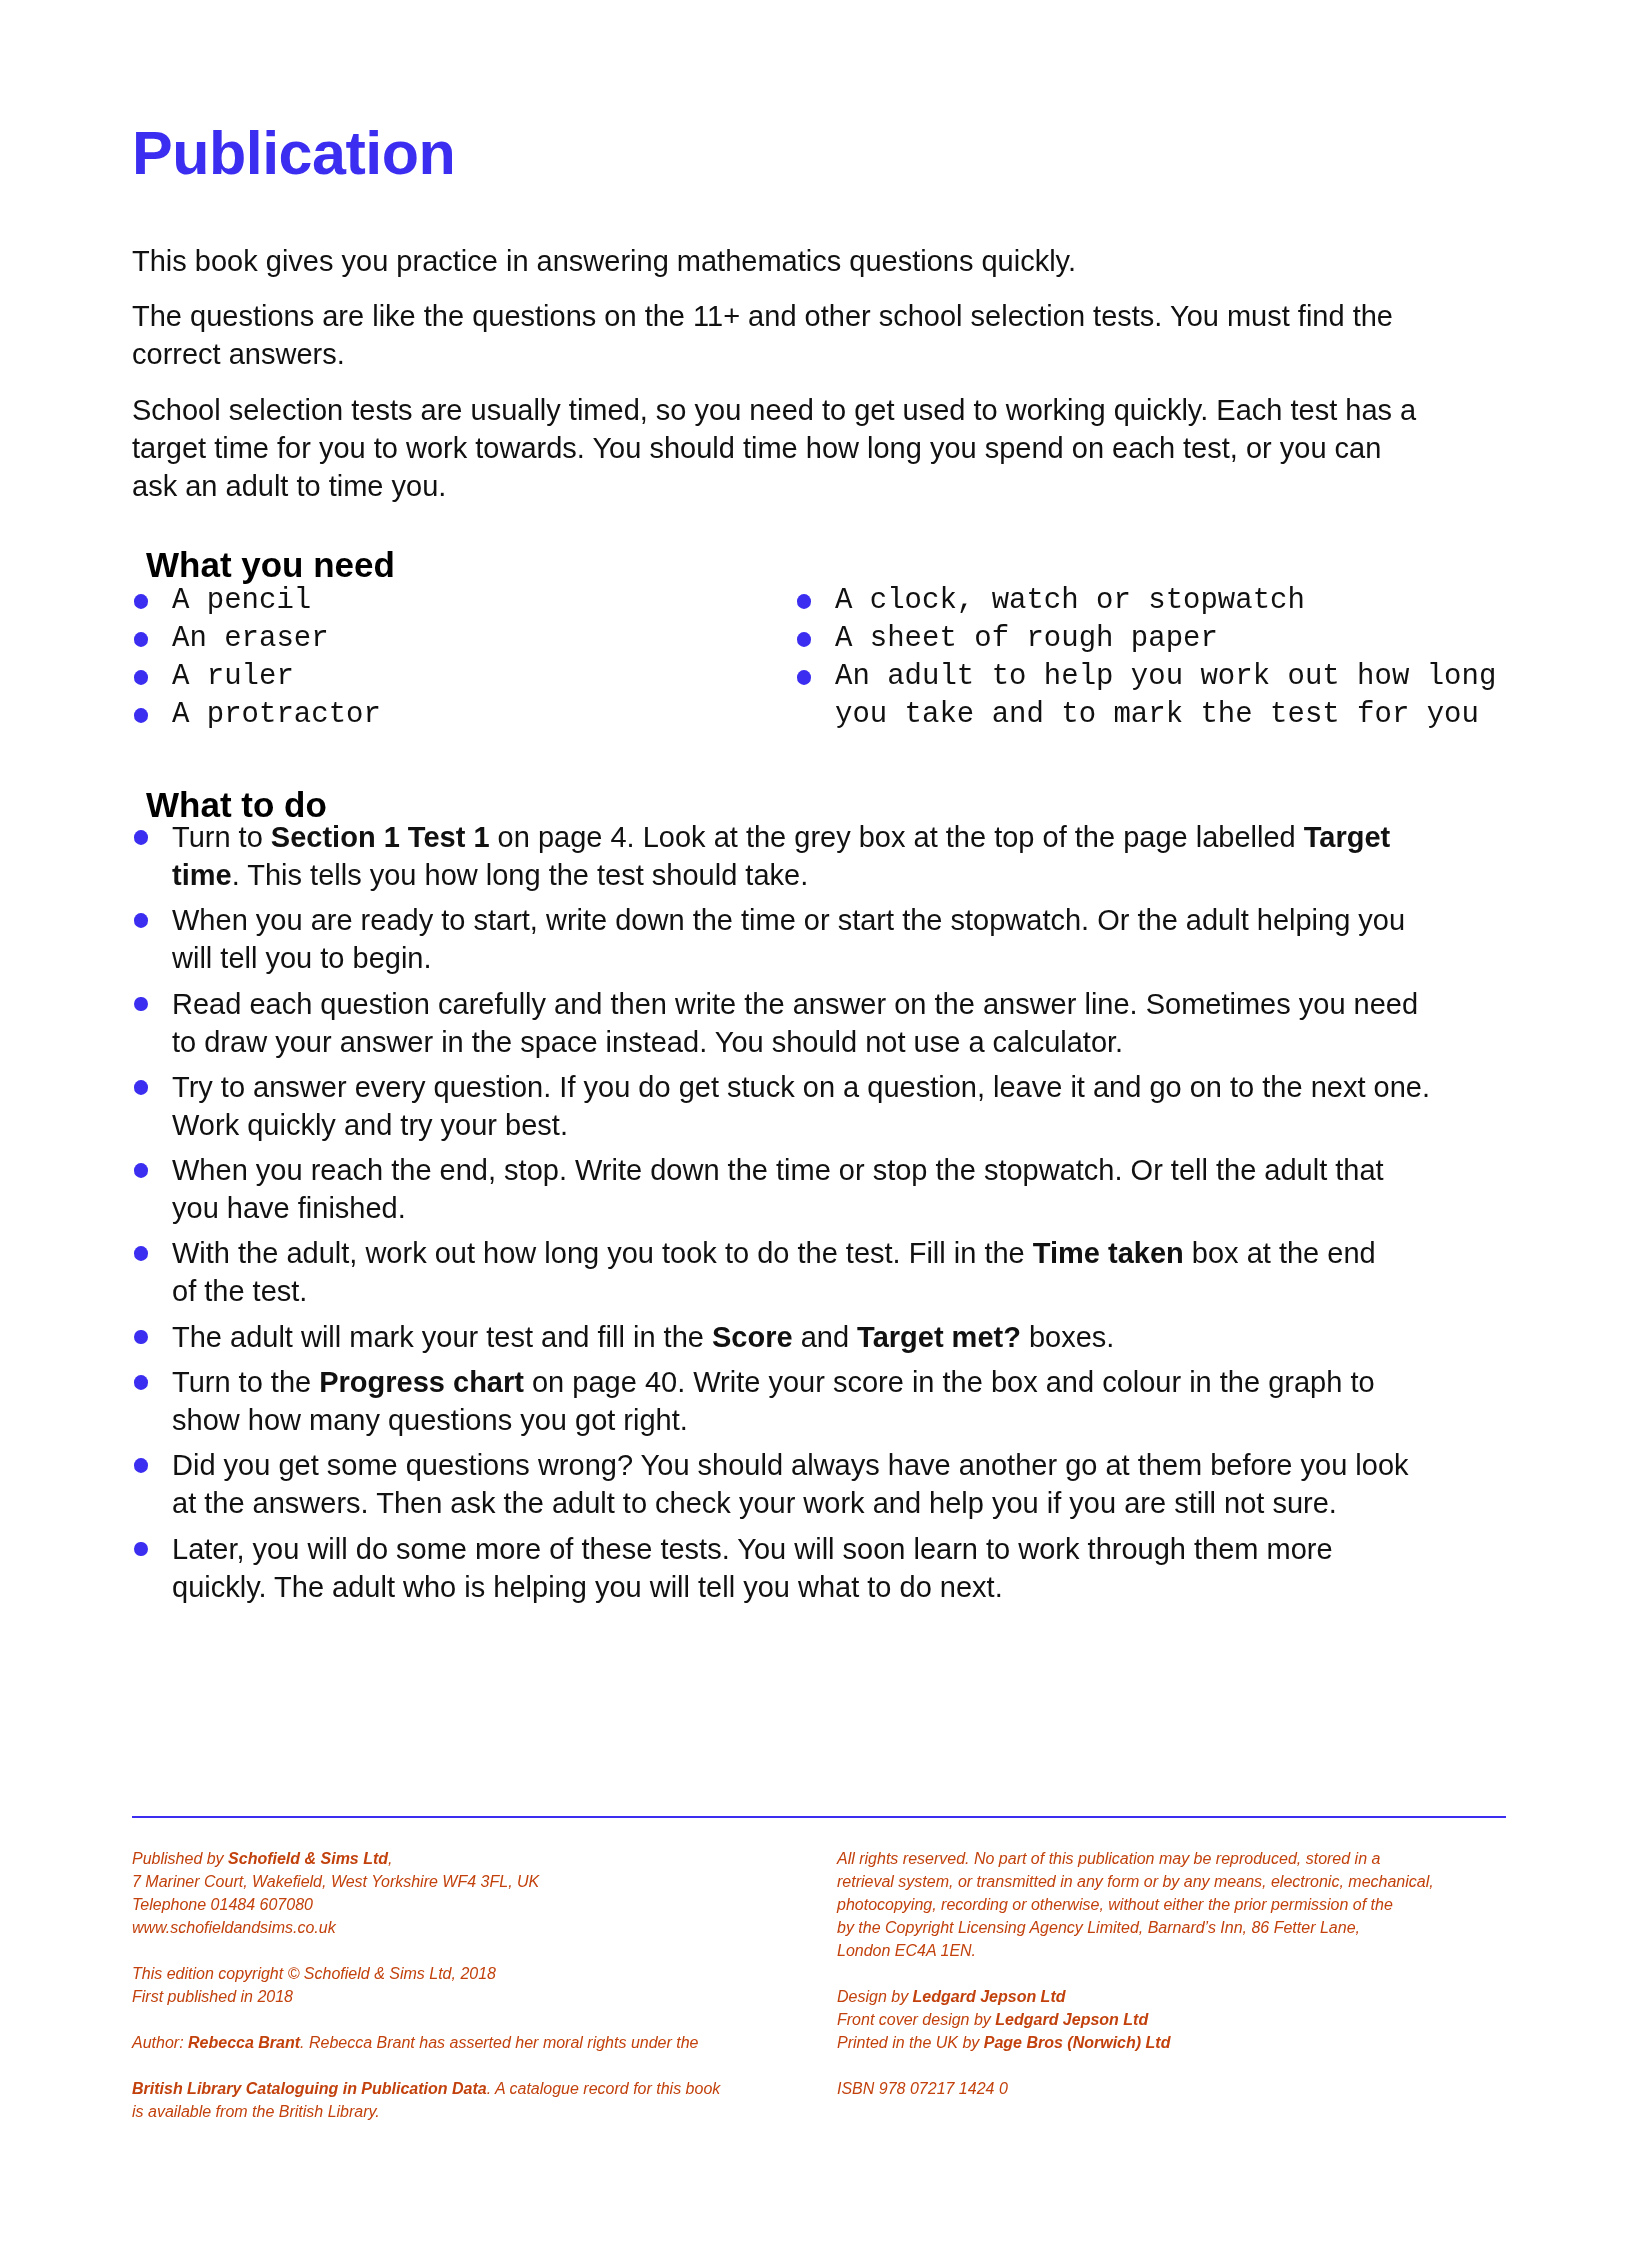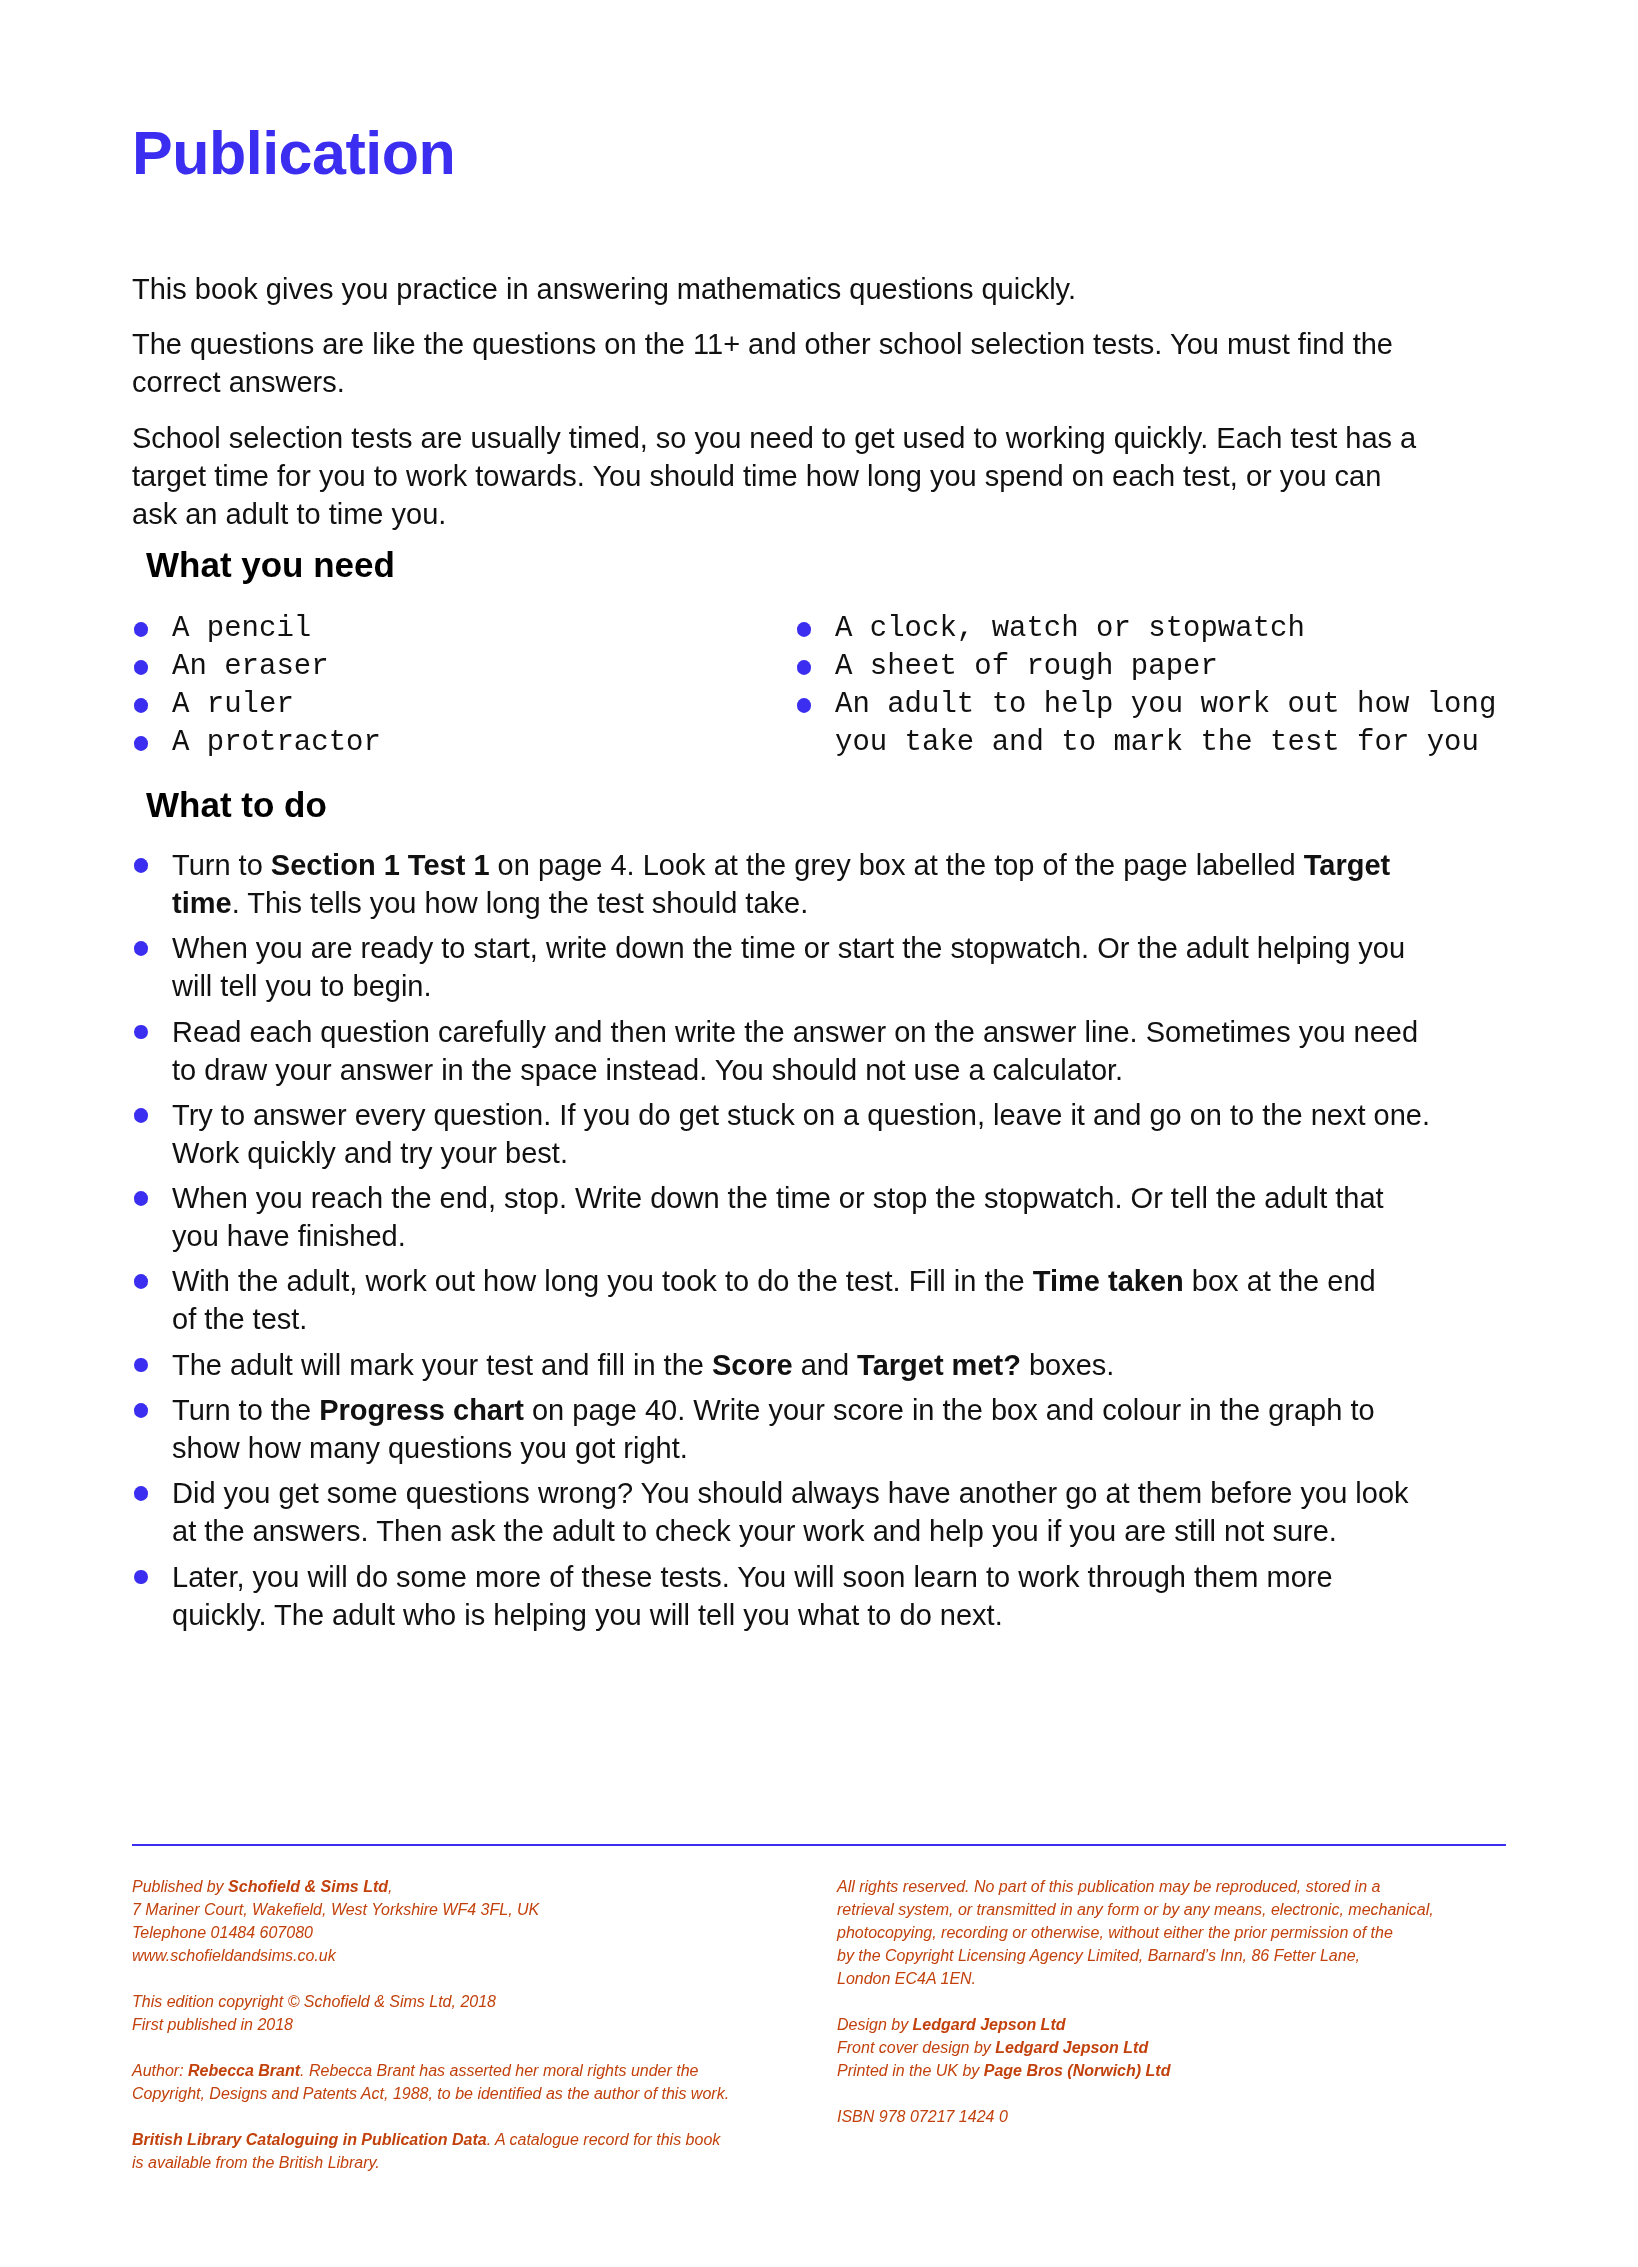--- a/index.html
+++ b/index.html
@@ -1,18 +1,18 @@
 <!DOCTYPE html>
 <html style="font-size:14.7px"><head>
 <meta charset="utf-8">
 <style>
   html, body { margin: 0; padding: 0; background: #ffffff; }
   body { width: 1638px; height: 2267px; position: relative; overflow: hidden;
          font-family: "Liberation Sans", sans-serif; color: #111111; }
-  .abs { position: absolute; margin-top: 28px; }
+  .abs { position: absolute; }
   #title { left: 132px; top: 118px; font-size: 61px; font-weight: bold; color: #3b2ef0;
            line-height: 70px; margin: 0; letter-spacing: -0.5px; }
   #intro { left: 132px; top: 242px; width: 1377px; }
   .para { margin: 0 0 17.4px 0; }
   .line { display: block; font-size: 29px; line-height: 38px; white-space: nowrap; }
   .h2 { font-size: 35px; font-weight: bold; color: #000000; line-height: 42px; margin: 14px; }
   #need-heading { left: 132px; top: 530px; }
   #need-left { left: 132px; top: 582px; width: 643px; }
   #need-right { left: 795px; top: 582px; width: 698px; }
   #do-heading { left: 132px; top: 770px; }
@@ -149,21 +149,20 @@
 <div id="foot-left" class="abs foot">
     <span class="fl"><span>Published by </span><b>Schofield &amp; Sims Ltd</b><span>,</span></span>
     <span class="fl"><span>7 Mariner Court, Wakefield, West Yorkshire WF4 3FL, UK</span></span>
     <span class="fl"><span>Telephone 01484 607080</span></span>
     <span class="fl"><span>www.schofieldandsims.co.uk</span></span>
     <span class="fl"></span>
     <span class="fl"><span>This edition copyright © Schofield &amp; Sims Ltd, 2018</span></span>
     <span class="fl"><span>First published in 2018</span></span>
     <span class="fl"></span>
     <span class="fl"><span>Author: </span><b>Rebecca Brant</b><span>. Rebecca Brant has asserted her moral rights under the</span></span>
-    <span class="fl"><span>Copyright, Designs and Patents Act, 1988, to be identified as the author of this work.</span></span>
     <span class="fl"></span>
     <span class="fl"><b>British Library Cataloguing in Publication Data</b><span>. A catalogue record for this book</span></span>
     <span class="fl"><span>is available from the British Library.</span></span>
   </div>
 <div id="foot-right" class="abs foot">
     <span class="fl"><span>All rights reserved. No part of this publication may be reproduced, stored in a</span></span>
     <span class="fl"><span>retrieval system, or transmitted in any form or by any means, electronic, mechanical,</span></span>
     <span class="fl"><span>photocopying, recording or otherwise, without either the prior permission of the</span></span>
     <span class="fl"><span>by the Copyright Licensing Agency Limited, Barnard’s Inn, 86 Fetter Lane,</span></span>
     <span class="fl"><span>London EC4A 1EN.</span></span>

